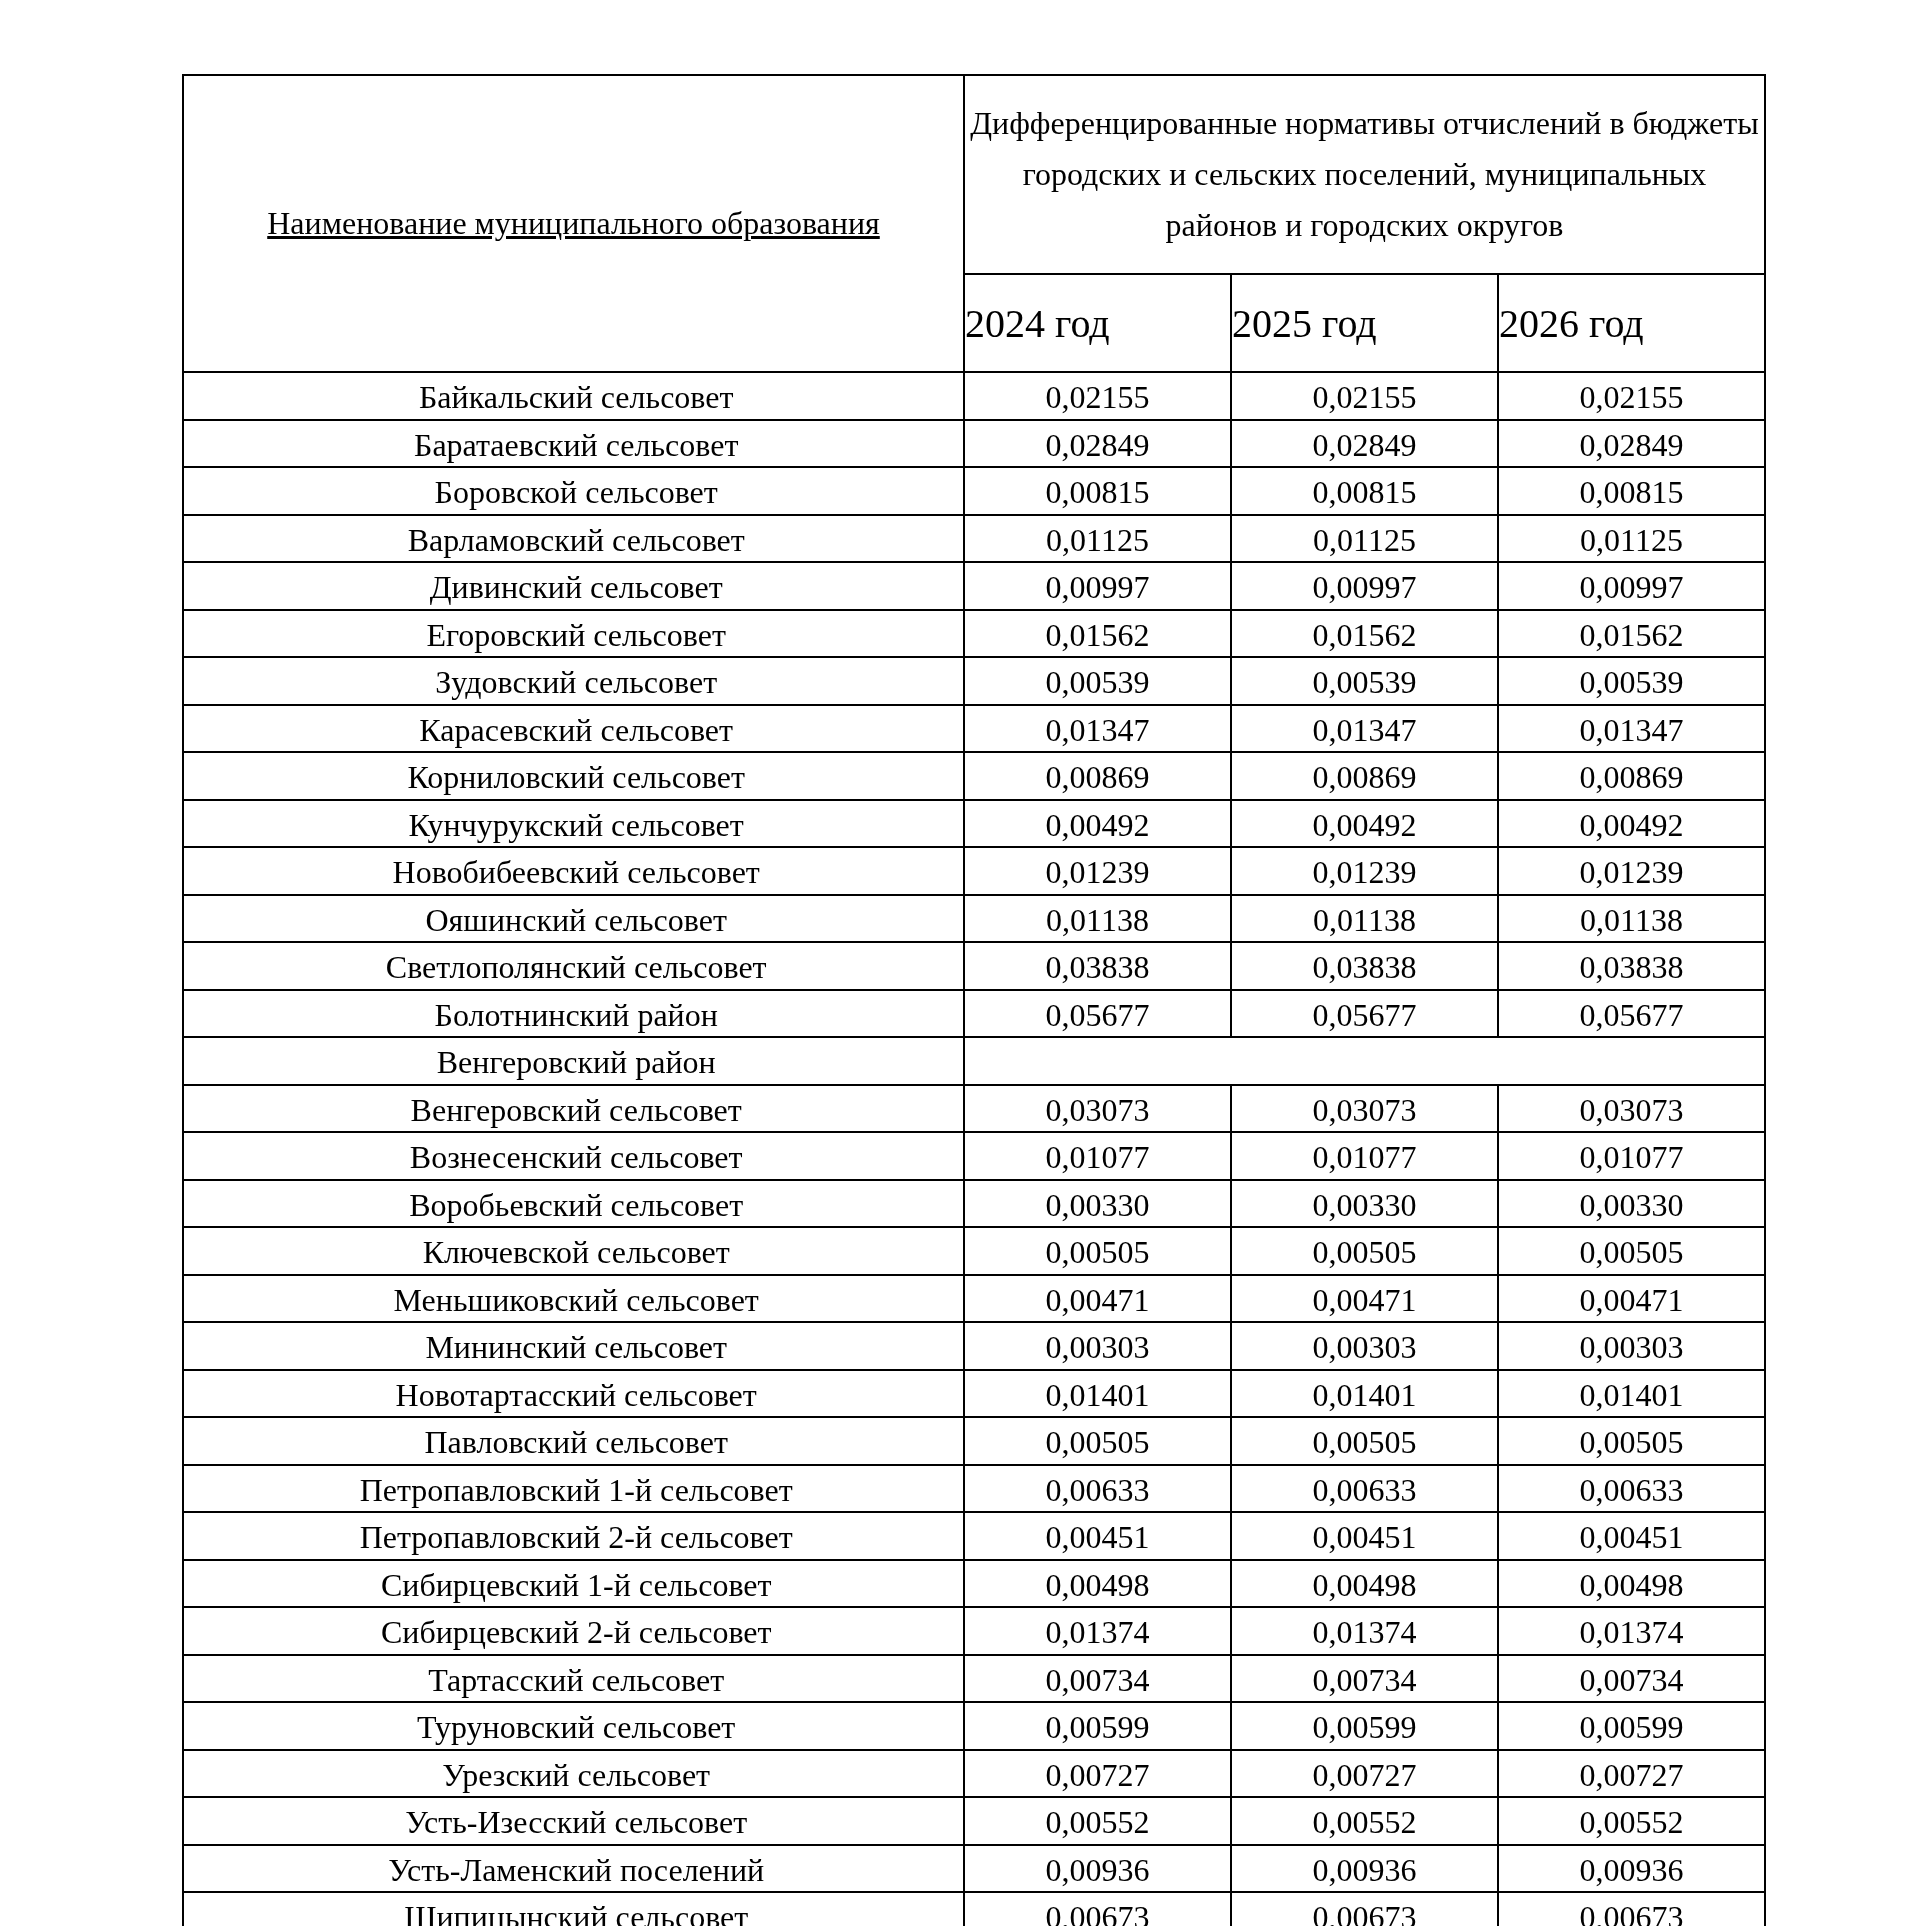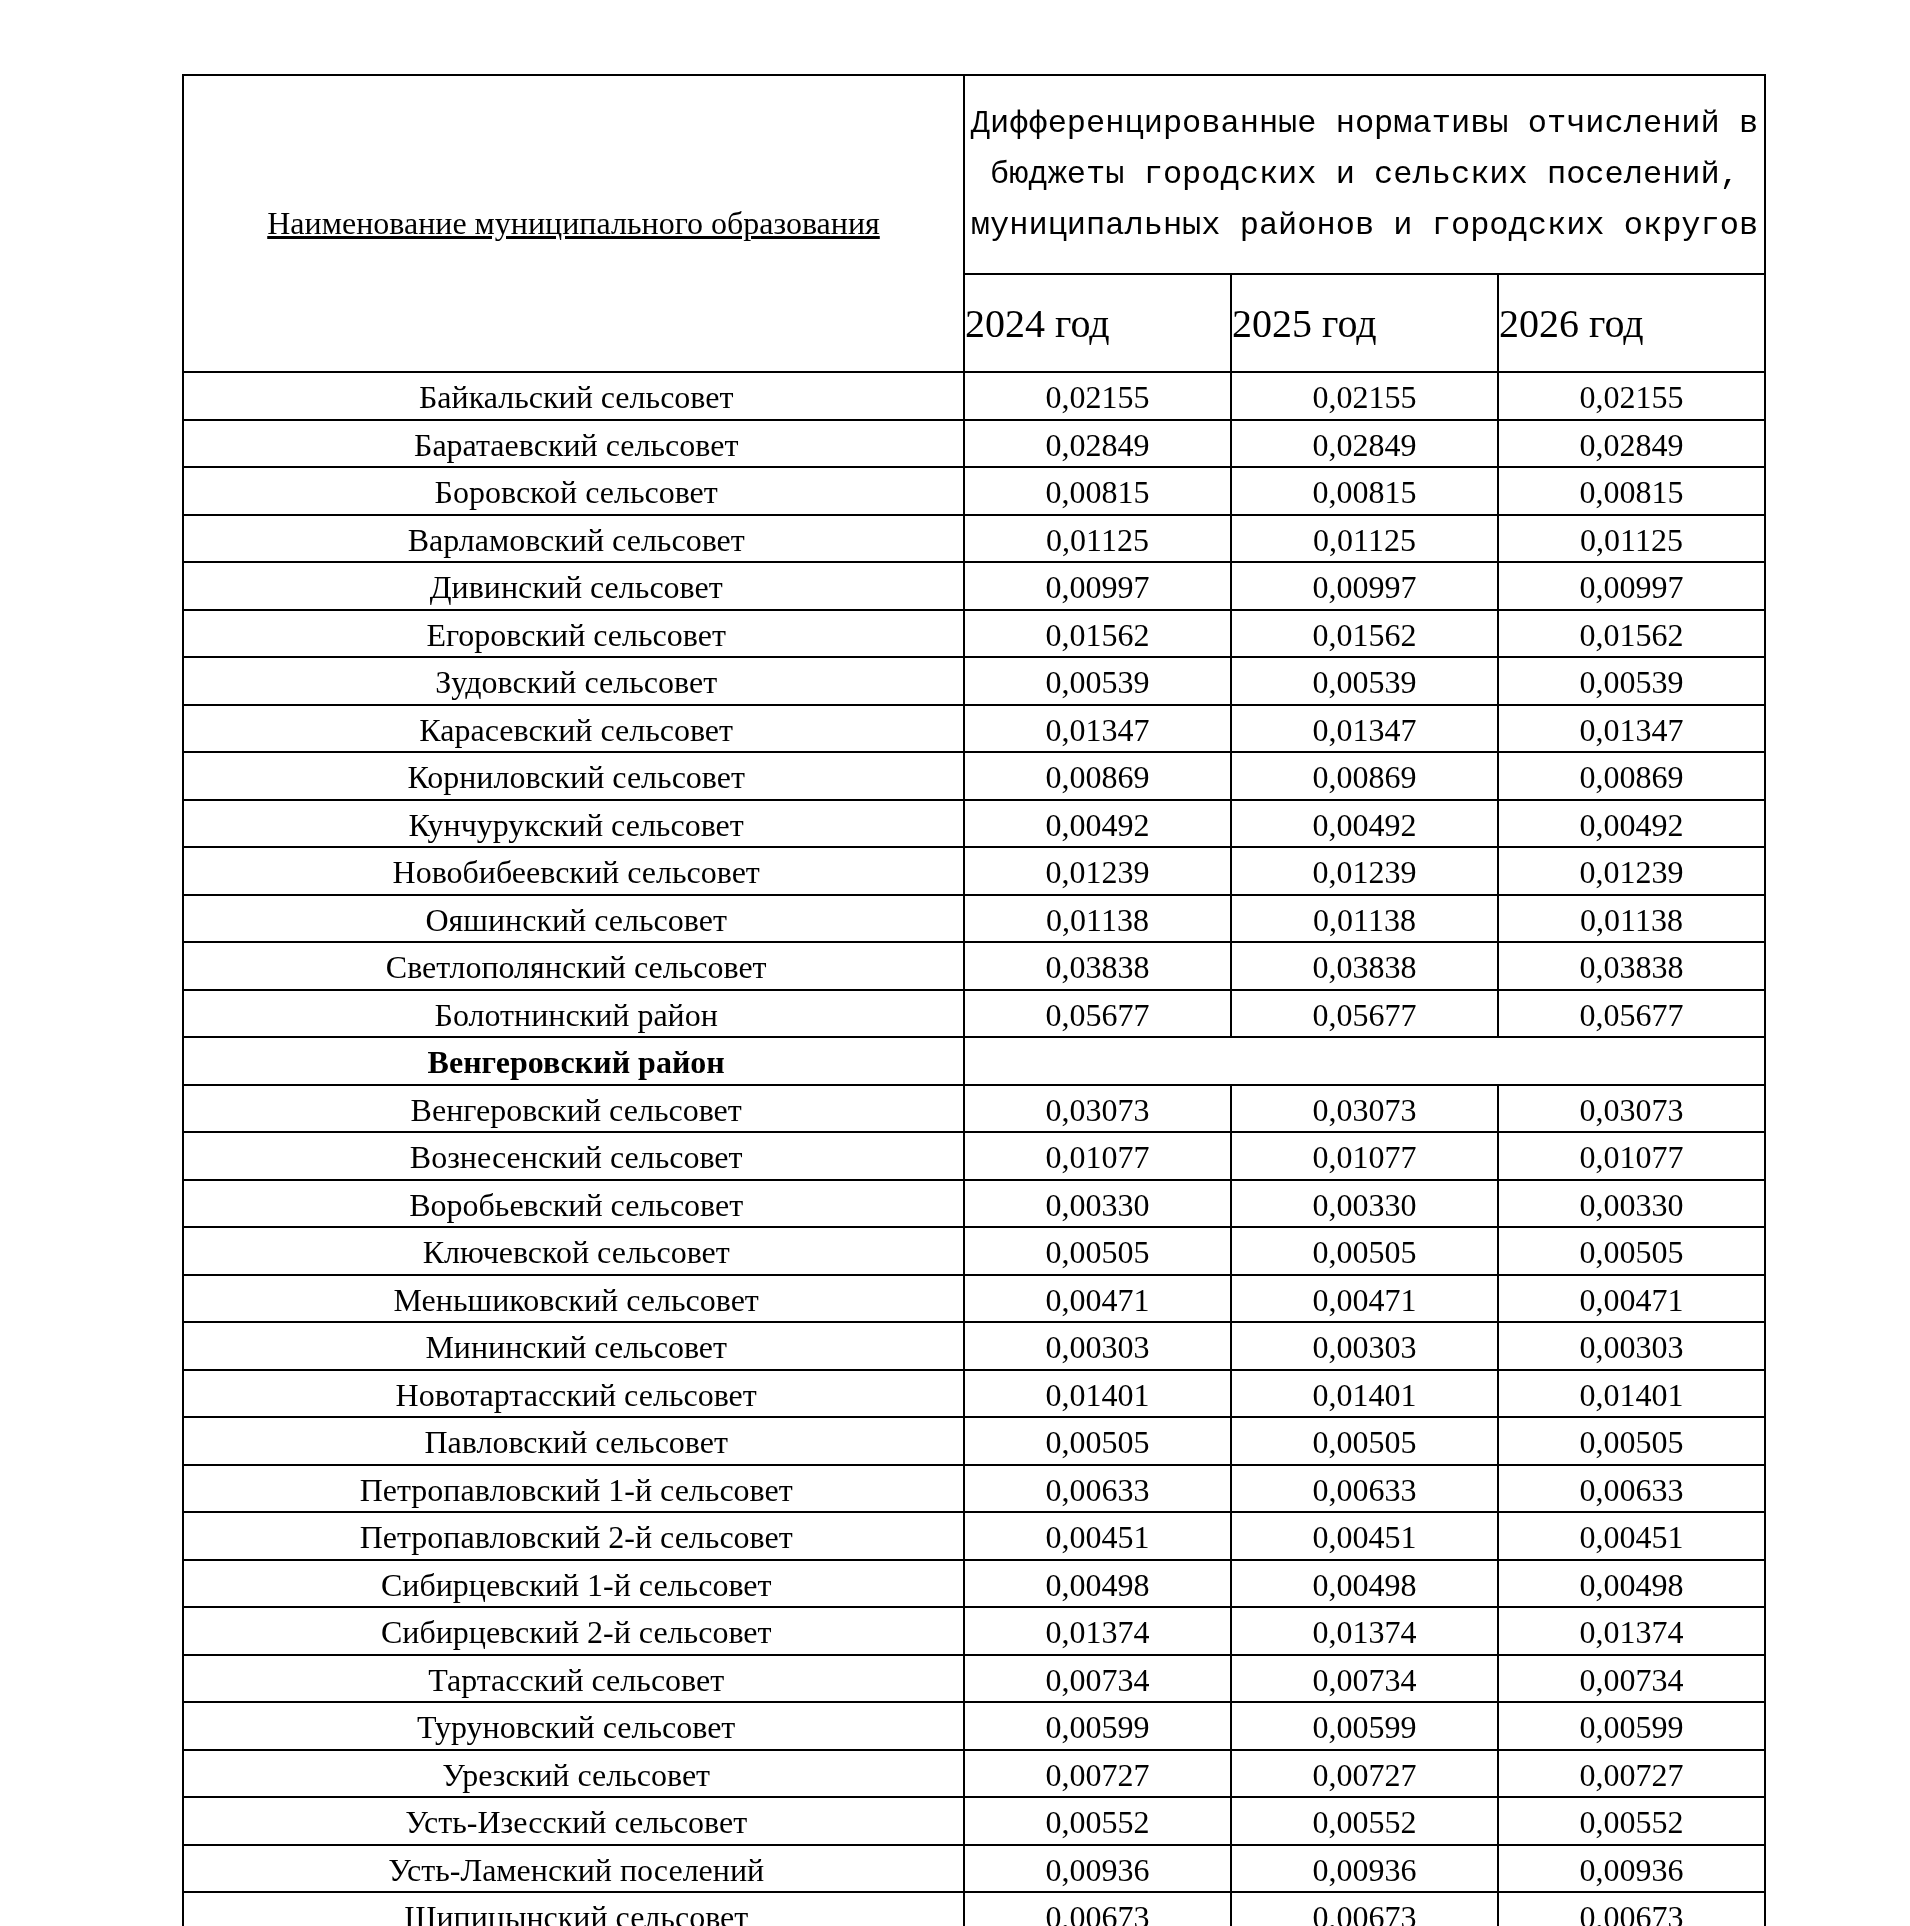--- a/index.html
+++ b/index.html
@@ -5,26 +5,26 @@
   html, body { margin: 0; padding: 0; background: #ffffff; }
   body { width: 1911px; height: 2702px; position: relative; overflow: hidden;
          font-family: "Liberation Serif", "DejaVu Serif", serif; color: #000; }
   .page { position: absolute; left: 0; top: 0; width: 1911px; height: 2702px; background: #fff; }
   table.norms { position: absolute; left: 182px; top: 74px; width: 1581px;
                 border-collapse: collapse; table-layout: fixed; }
   table.norms col.c-name { width: 781px; }
   table.norms col.c-year { width: 267px; }
   table.norms td, table.norms th { border: 2.3px solid #000; padding: 0; font-weight: normal; }
   th.name-head { font-size: 32px; text-align: center; vertical-align: middle; text-decoration: underline; }
-  th.group-head { height: 197px; font-size: 32px; line-height: 51px; text-align: center; vertical-align: middle; padding: 0 7.7px; font-family: Liberation Mono, monospace; }
+  th.group-head { height: 197px; font-size: 32px; line-height: 51px; text-align: center; vertical-align: middle; padding: 0 7.7px; }
   th.year-head { height: 96px; font-size: 40px; text-align: left; vertical-align: middle; }
   tr.row td { height: 44px; font-size: 32px; line-height: 39px; vertical-align: bottom; padding-bottom: 1.5px; }
   td.name { text-align: center; padding-left: 5.4px !important; white-space: nowrap; }
   td.val { text-align: center; }
-  tr.district td.name { font-weight: bold; }
+  tr.district td.name { font-weight: normal; }
 </style>
 </head>
 <body>
 
 <div class="page">
   <table class="norms">
     <colgroup>
       <col class="c-name">
         <col class="c-year">
         <col class="c-year">

